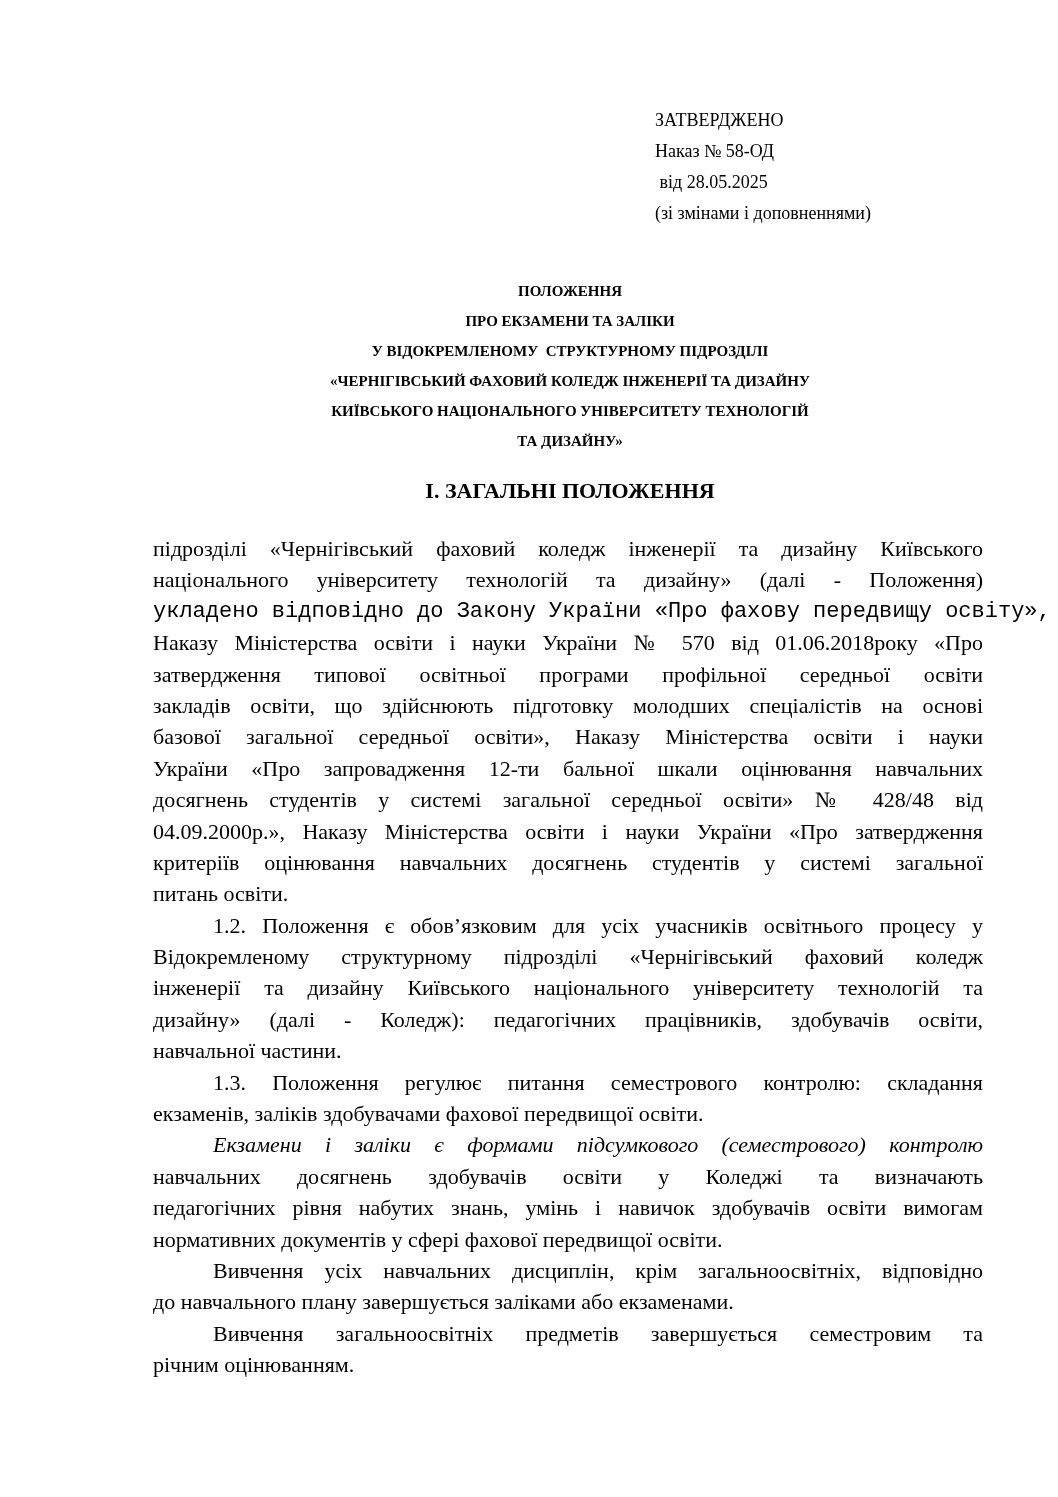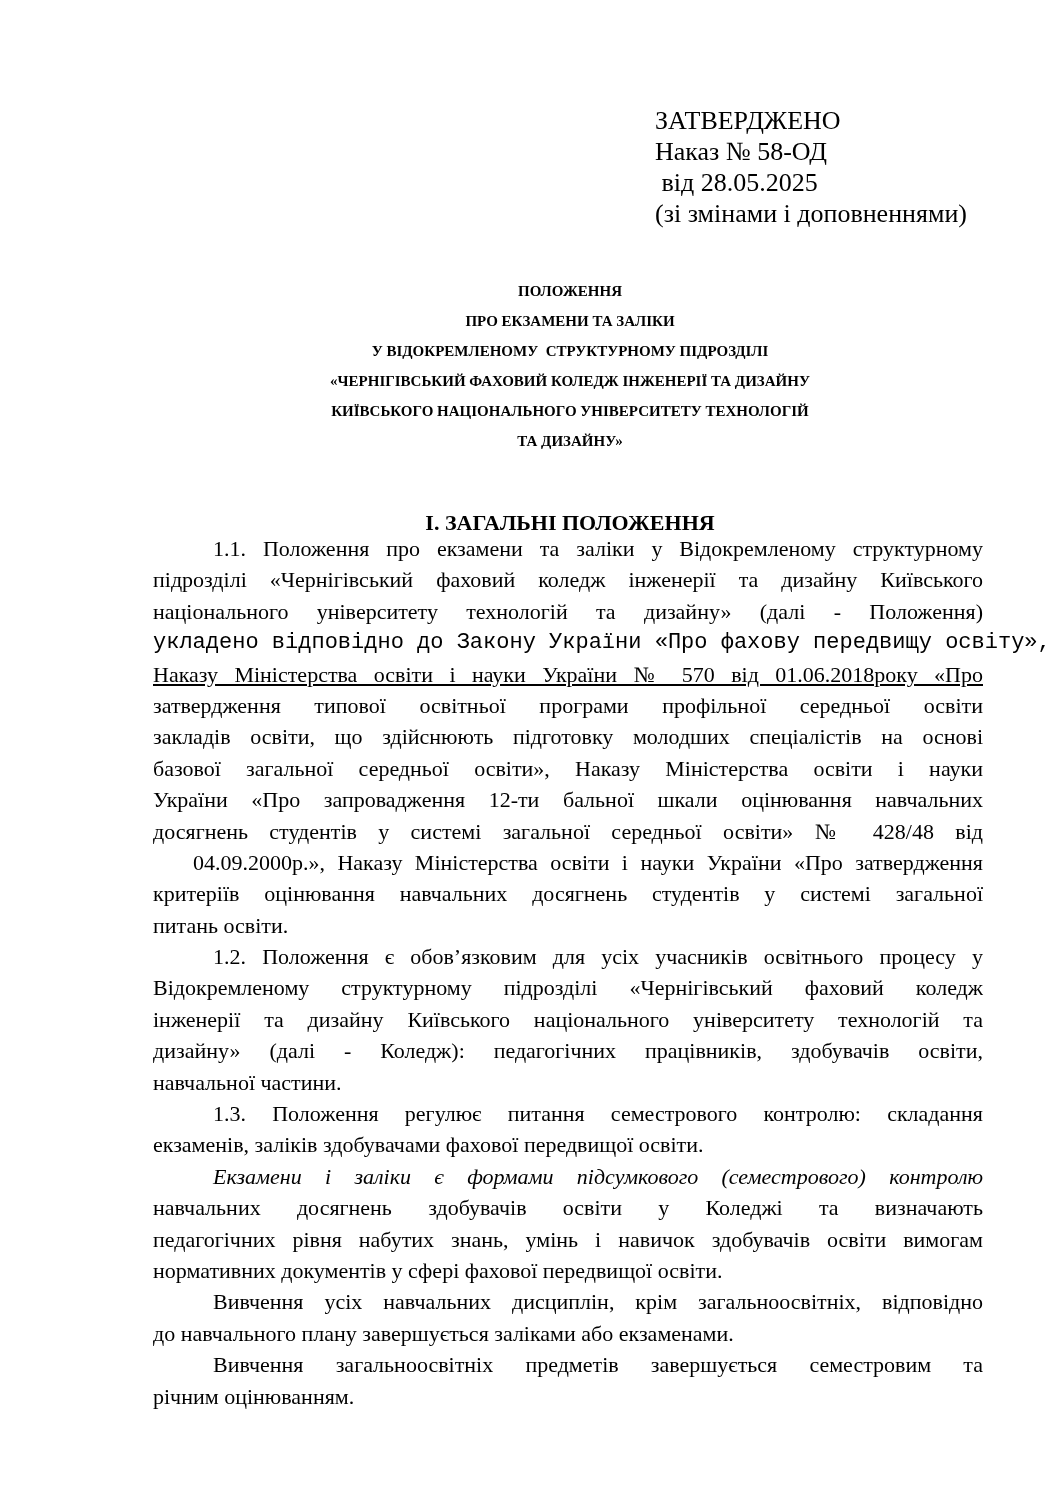--- a/index.html
+++ b/index.html
@@ -1,23 +1,23 @@
 <!DOCTYPE html>
 <html><head>
 <meta charset="utf-8">
 <style>
   html, body { margin: 0; padding: 0; background: #ffffff; }
   body { width: 1058px; height: 1497px; position: relative; overflow: hidden;
          font-family: "Liberation Serif", "DejaVu Serif", serif; color: #000; }
-  .approval { position: absolute; left: 655px; top: 105px; font-size: 26px; line-height: 31px; }
+  .approval { position: absolute; left: 655px; top: 105px; font-size: 18px; line-height: 31px; }
   .approval div { white-space: pre; }
   .title { position: absolute; left: 150px; width: 840px; top: 276px;
            text-align: center; font-weight: bold; font-size: 15px; line-height: 30px; }
   .section-heading { position: absolute; left: 150px; width: 840px; top: 476px;
-           text-align: center; font-weight: bold; font-size: 22px; line-height: 30px; margin-top: 32px; }
+           text-align: center; font-weight: bold; font-size: 22px; line-height: 30px; }
   .body { position: absolute; left: 153px; width: 830px; top: 533px;
           font-size: 22px; line-height: 31.4px; }
   .line { text-align: justify; text-align-last: justify; white-space: nowrap; height: 31.4px; overflow: visible; }
   .line.last { text-align-last: left; }
   .line.indent { padding-left: 60px; }
 </style>
 </head>
 <body>
 
 <div class="approval">
@@ -33,31 +33,30 @@
   <div style="white-space:pre;">У ВІДОКРЕМЛЕНОМУ  СТРУКТУРНОМУ ПІДРОЗДІЛІ</div>
   <div>«ЧЕРНІГІВСЬКИЙ ФАХОВИЙ КОЛЕДЖ ІНЖЕНЕРІЇ ТА ДИЗАЙНУ</div>
   <div>КИЇВСЬКОГО НАЦІОНАЛЬНОГО УНІВЕРСИТЕТУ ТЕХНОЛОГІЙ</div>
   <div>ТА ДИЗАЙНУ»</div>
 </div>
 
 <div class="section-heading">І. ЗАГАЛЬНІ ПОЛОЖЕННЯ</div>
 
 <div class="body" id="body">
     <div>
-      <div class="line indent" style="word-spacing: 0px;">1.1. Положення про екзамени та заліки у Відокремленому структурному</div>
       <div class="line" style="word-spacing: 0px;">підрозділі «Чернігівський фаховий коледж інженерії та дизайну Київського</div>
       <div class="line" style="word-spacing: 0px;">національного університету технологій та дизайну» (далі - Положення)</div>
       <div class="line" style="word-spacing: 0px; font-family: Liberation Mono, monospace;">укладено відповідно до Закону України «Про фахову передвищу освіту»,</div>
-      <div class="line" style="word-spacing: 0px; text-decoration: underline;">Наказу Міністерства освіти і науки України № 570 від 01.06.2018року «Про</div>
+      <div class="line" style="word-spacing: 0px;">Наказу Міністерства освіти і науки України № 570 від 01.06.2018року «Про</div>
       <div class="line" style="word-spacing: 0px;">затвердження типової освітньої програми профільної середньої освіти</div>
       <div class="line" style="word-spacing: 0px;">закладів освіти, що здійснюють підготовку молодших спеціалістів на основі</div>
       <div class="line" style="word-spacing: 0px;">базової загальної середньої освіти», Наказу Міністерства освіти і науки</div>
       <div class="line" style="word-spacing: 0px;">України «Про запровадження 12-ти бальної шкали оцінювання навчальних</div>
       <div class="line" style="word-spacing: 0px;">досягнень студентів у системі загальної середньої освіти» № 428/48 від</div>
-      <div class="line" style="word-spacing: 0px; margin-left: 40px;">04.09.2000р.», Наказу Міністерства освіти і науки України «Про затвердження</div>
+      <div class="line" style="word-spacing: 0px;">04.09.2000р.», Наказу Міністерства освіти і науки України «Про затвердження</div>
       <div class="line" style="word-spacing: 0px;">критеріїв оцінювання навчальних досягнень студентів у системі загальної</div>
       <div class="line last">питань освіти.</div>
     </div>
     <div>
       <div class="line indent" style="word-spacing: 0px;">1.2. Положення є обов’язковим для усіх учасників освітнього процесу у</div>
       <div class="line" style="word-spacing: 0px;">Відокремленому структурному підрозділі «Чернігівський фаховий коледж</div>
       <div class="line" style="word-spacing: 0px;">інженерії та дизайну Київського національного університету технологій та</div>
       <div class="line" style="word-spacing: 0px;">дизайну» (далі - Коледж): педагогічних працівників, здобувачів освіти,</div>
       <div class="line last">навчальної частини.</div>
     </div>

